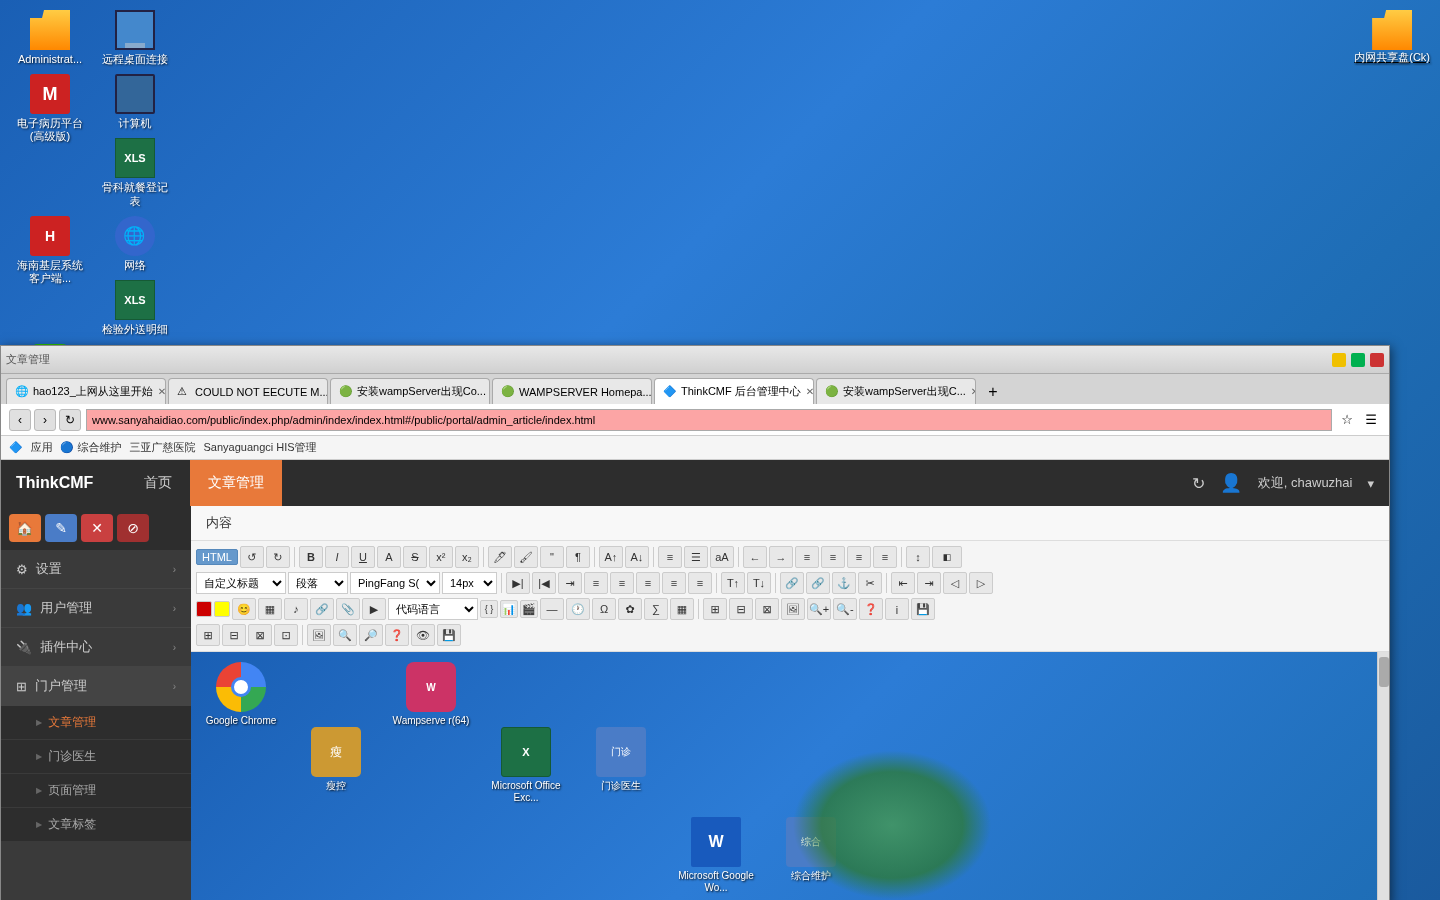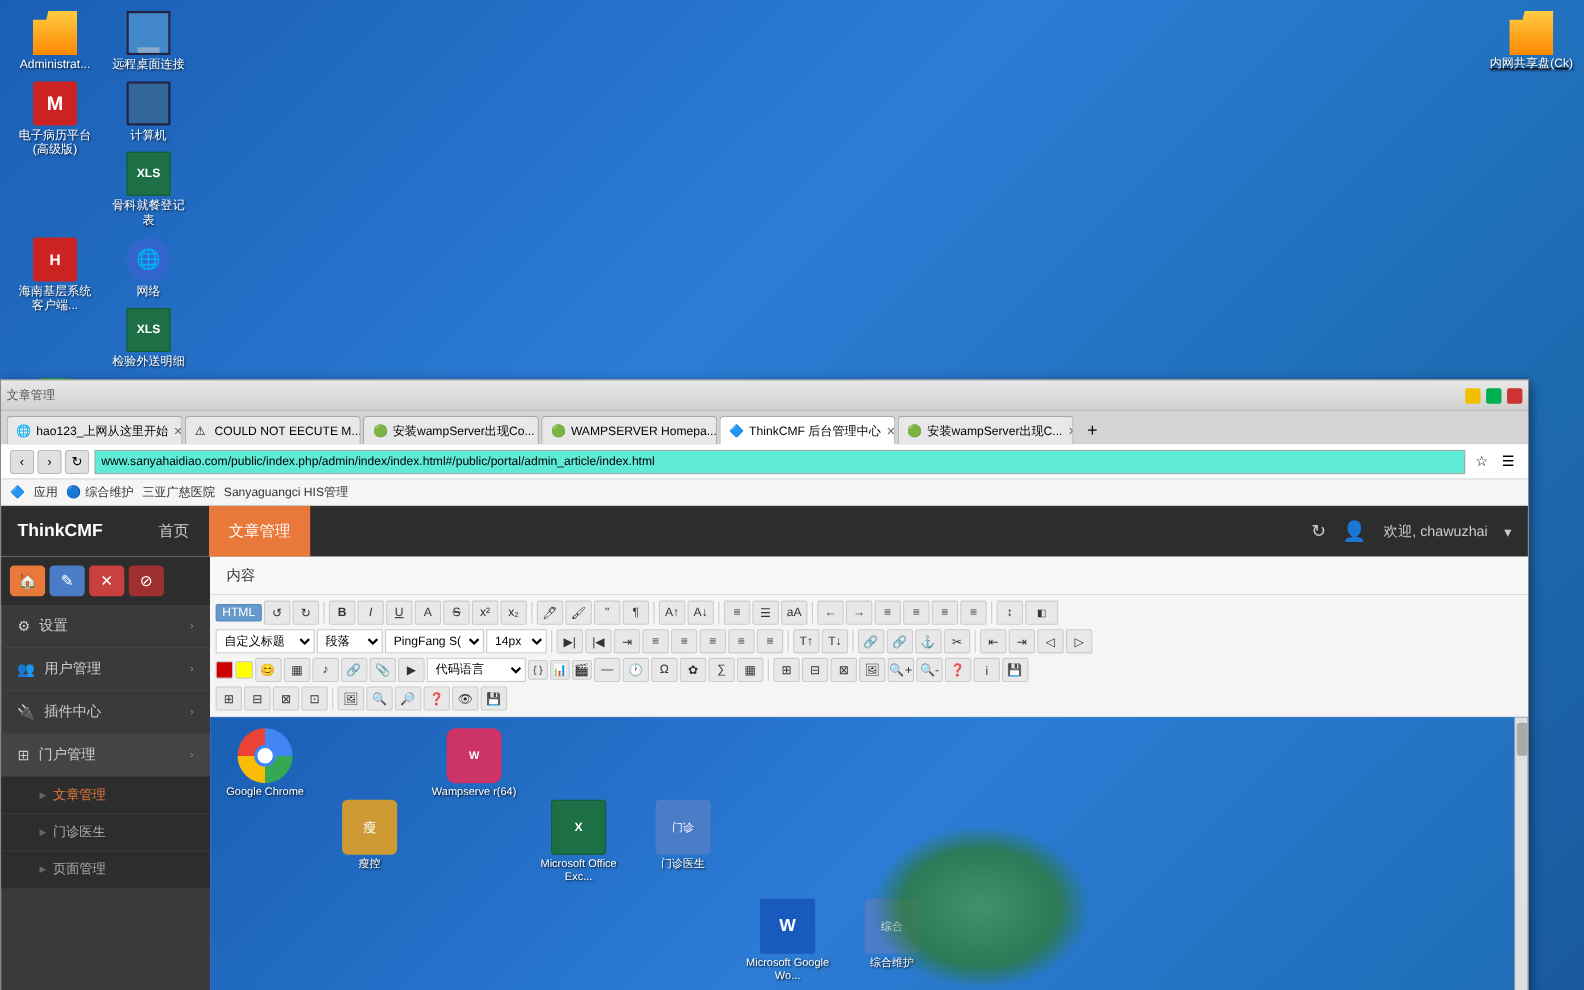--- a/index.html
+++ b/index.html
@@ -172,21 +172,21 @@
       align-items: center;
       justify-content: center;
       font-size: 12px;
     }
     .address-input {
       flex: 1;
       height: 22px;
       border: 1px solid #aaa;
       padding: 0 5px;
       font-size: 11px;
-      background: #5eead4;
+      background: #fca5a5;
     }
     .bookmarks-bar {
       background: #f5f5f5;
       height: 24px;
       display: flex;
       align-items: center;
       padding: 0 8px;
       border-bottom: 1px solid #ccc;
       gap: 8px;
       font-size: 11px;
@@ -622,20 +622,23 @@
 
           <div class="sidebar-submenu">
             <div class="sidebar-submenu-item active">
               <span>文章管理</span>
             </div>
             <div class="sidebar-submenu-item">
               <span>门诊医生</span>
             </div>
             <div class="sidebar-submenu-item">
               <span>页面管理</span>
+            </div>
+            <div class="sidebar-submenu-item">
+              <span>文章标签</span>
             </div>
           </div>
         </div>
 
         <div class="cms-main">
 
           <div class="cms-content-header">
             <span>内容</span>
           </div>
 

